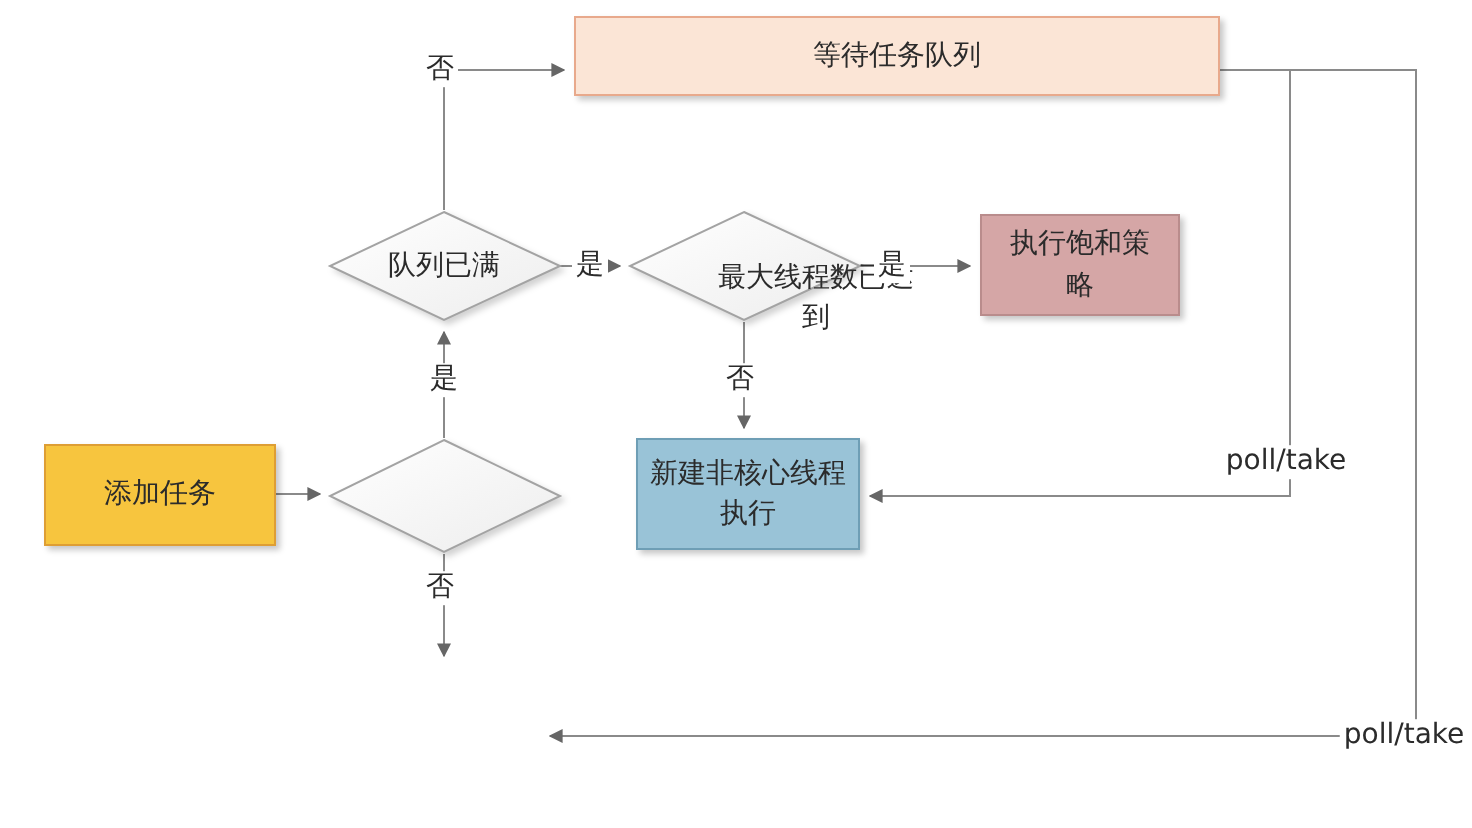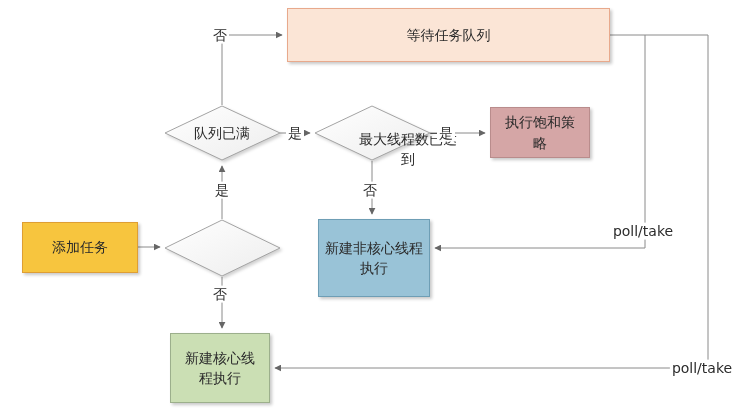--- a/index.html
+++ b/index.html
@@ -48,29 +48,28 @@
     <path class="conn" d="M372,161 V214" marker-end="url(#arrow)"></path>
     <path class="conn" d="M222,277 V328" marker-end="url(#arrow)"></path>
     <path class="conn" d="M610,35 H645 V248 H435" marker-end="url(#arrow)"></path>
     <path class="conn" d="M645,35 H708 V368 H275" marker-end="url(#arrow)"></path>
 
     <polygon class="diamond" points="222,106 280,133 222,160 165,133" fill="url(#dg)"></polygon>
     <polygon class="diamond" points="372,106 430,133 372,160 315,133" fill="url(#dg)"></polygon>
     <polygon class="diamond" points="222,220 280,248 222,276 165,248" fill="url(#dg)"></polygon>
   </svg>
 
-  <div class="node" style="left: 287px; top: 8px; width: 323px; height: 54px; background: rgb(251, 229, 214); border-color: rgb(232, 169, 140);">等待任务队列</div>
+  <div class="node" style="left: 287px; top: 8px; width: 323px; height: 40px; background: rgb(251, 229, 214); border-color: rgb(232, 169, 140);">等待任务队列</div>
 
   <div class="node" style="left: 22px; top: 222px; width: 116px; height: 51px; background: rgb(247, 197, 62); border-color: rgb(222, 158, 52);">添加任务</div>
 
   <div class="node" style="left: 490px; top: 107px; width: 100px; height: 51px; padding: 0px 12px; background: rgb(213, 166, 166); border-color: rgb(185, 140, 140);">执行饱和策略</div>
 
-  <div class="node" style="left: 318px; top: 219px; width: 112px; height: 78px; padding: 0px 5px; background: rgb(153, 195, 215); border-color: rgb(110, 158, 181);">新建非核心线程执行</div>
+  <div class="node" style="left: 318px; top: 219px; width: 112px; height: 56px; padding: 0px 5px; background: rgb(153, 195, 215); border-color: rgb(110, 158, 181);">新建非核心线程执行</div>
 
-  <div class="node" style="left: 170px; top: 333px; width: 100px; height: 70px; padding: 0px 12px; background: rgb(203, 223, 180); border-color: rgb(156, 175, 140);">新建核心线程执行</div>
 
   <div class="dlabel" style="left:162px;top:124px;width:120px;">队列已满</div>
 
   <div class="dlabel" style="left:320px;top:130px;width:104px;margin-left:36px;">最大线程数已达到</div>
 
 
   <div class="elabel" style="left:220px;top:35px;">否</div>
 
   <div class="elabel" style="left:295px;top:133px;">是</div>
 

